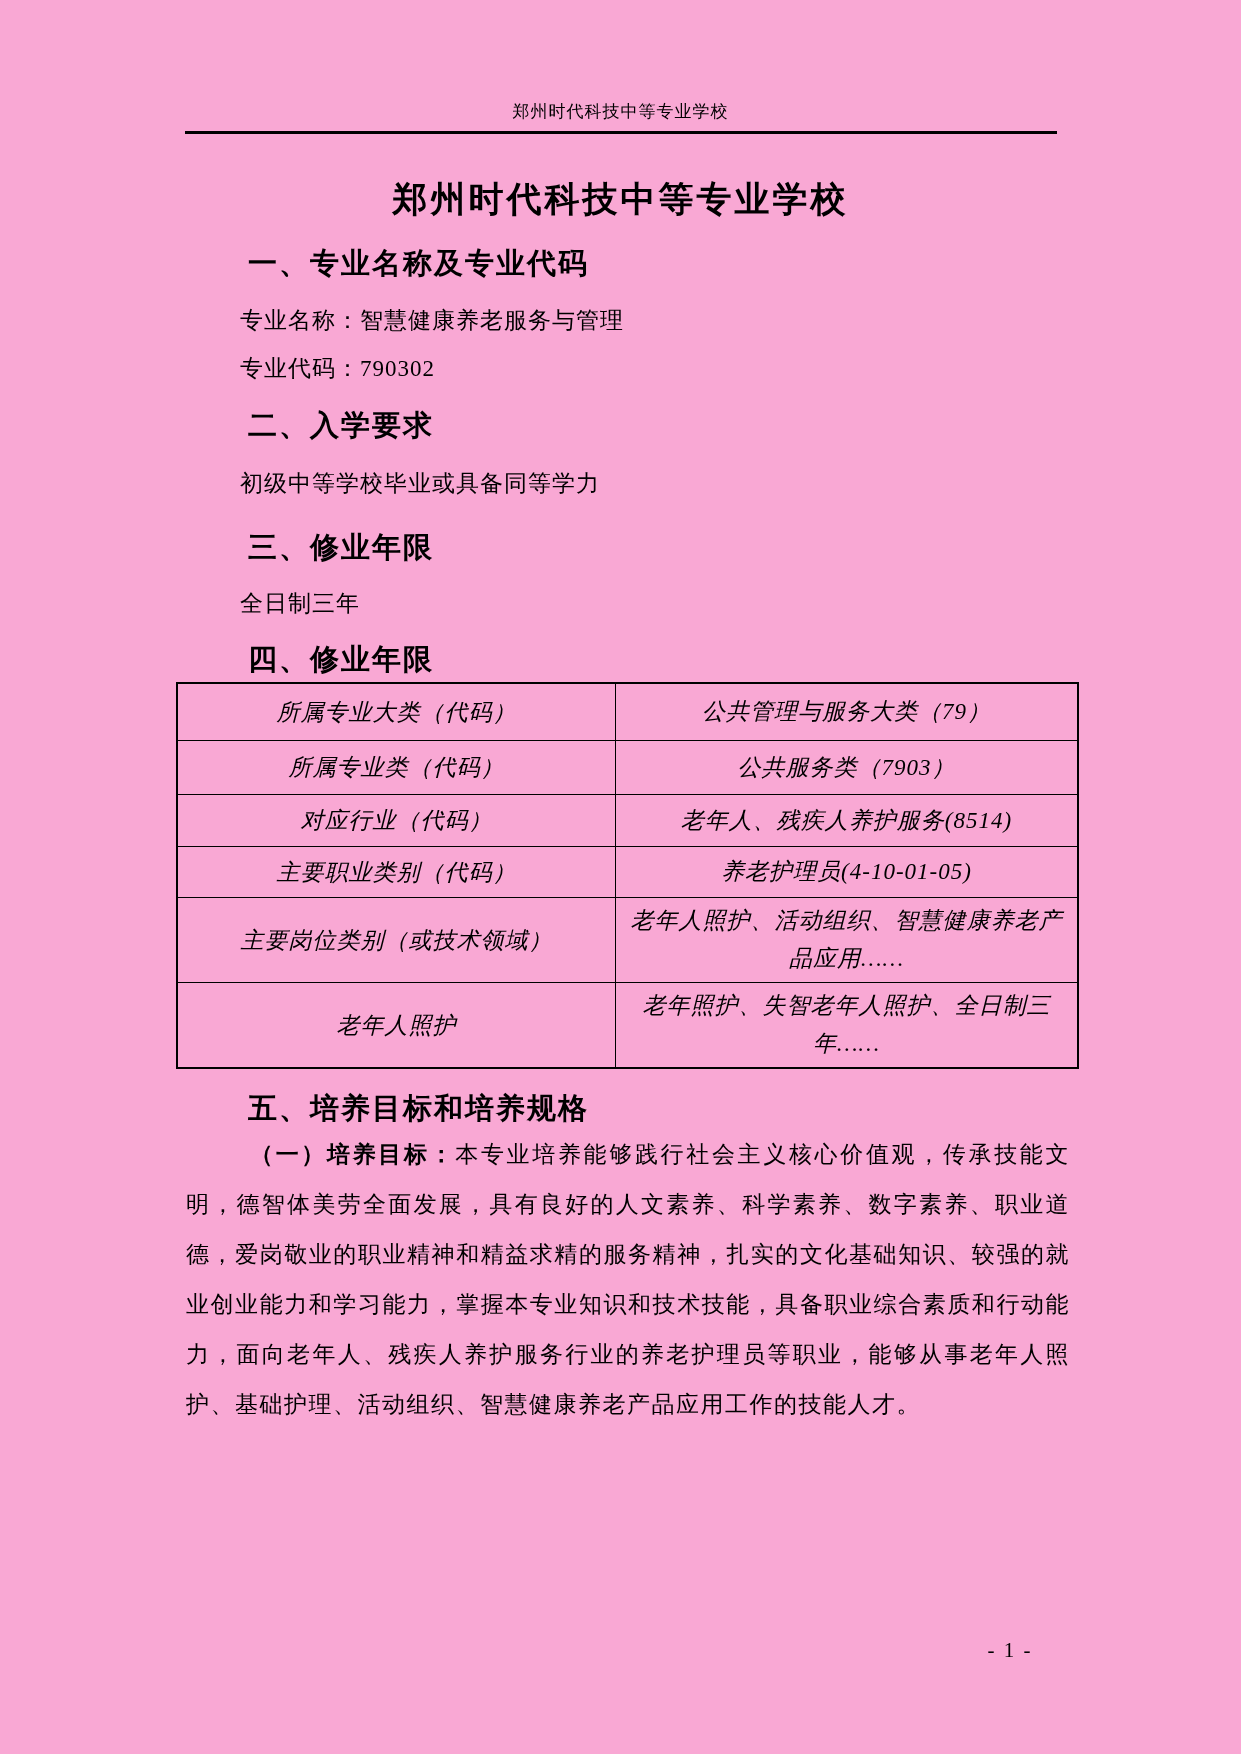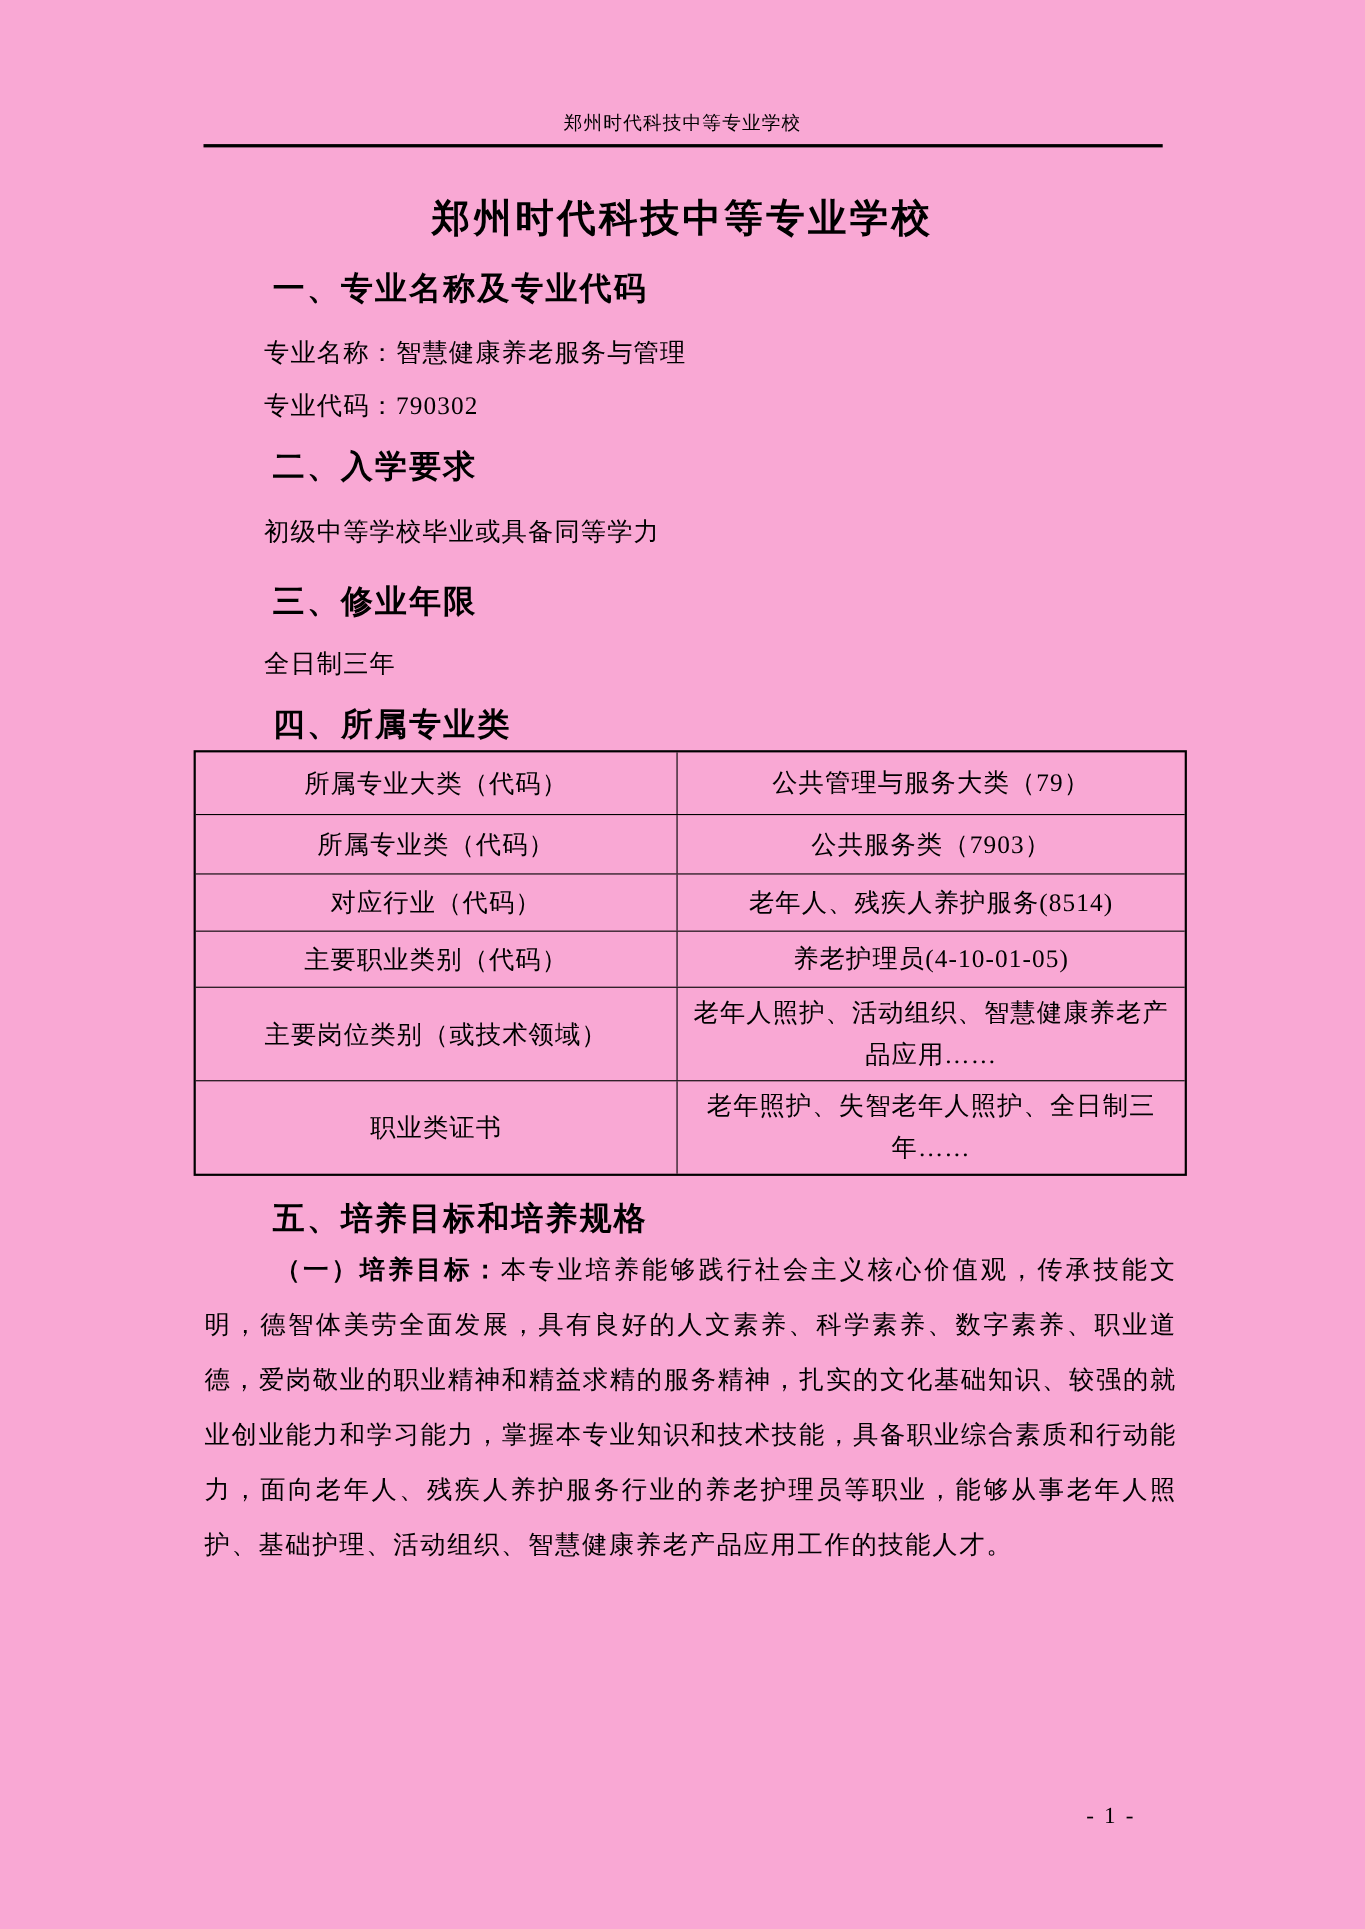--- a/index.html
+++ b/index.html
@@ -69,21 +69,21 @@
   .mt-b1 { margin-top:26px; }
   .mt-b2 { margin-top:20px; }
   .mt-b3 { margin-top:27px; }
   .mt-b4 { margin-top:25px; }
   
   .career-table {
     margin:5px 0 0 176px;
     width:903px;
     border:2px solid #000;
   }
-  .ct-row { display:flex; border-top:1.5px solid #000; }
+  .ct-row { display:flex; border-top:1.5px solid #000;font-style:italic; }
   .ct-row:first-child { border-top:none; }
   .ct-label {
     width:438px;
     border-right:1.5px solid #000;
     display:flex; align-items:center; justify-content:center;
     text-align:center;
     font-size:23px; letter-spacing:1px;
     padding:4px 10px;
   }
   .ct-value {
@@ -135,21 +135,21 @@
   <div class="sec-heading mt-sec1">一、专业名称及专业代码</div>
   <div class="body-line mt-b1">专业名称：智慧健康养老服务与管理</div>
   <div class="body-line mt-b2">专业代码：790302</div>
 
   <div class="sec-heading mt-sec2">二、入学要求</div>
   <div class="body-line mt-b3">初级中等学校毕业或具备同等学力</div>
 
   <div class="sec-heading mt-sec3">三、修业年限</div>
   <div class="body-line mt-b4">全日制三年</div>
 
-  <div class="sec-heading mt-sec4">四、所属专业类</div>
+  <div class="sec-heading mt-sec4">四、修业年限</div>
 
   <div class="career-table">
     <div class="ct-row h-r1">
       <div class="ct-label">所属专业大类（代码）</div>
       <div class="ct-value">公共管理与服务大类（79）</div>
     </div>
     <div class="ct-row h-r2">
       <div class="ct-label">所属专业类（代码）</div>
       <div class="ct-value">公共服务类（7903）</div>
     </div>
@@ -159,21 +159,21 @@
     </div>
     <div class="ct-row h-r4">
       <div class="ct-label">主要职业类别（代码）</div>
       <div class="ct-value">养老护理员(4-10-01-05)</div>
     </div>
     <div class="ct-row h-r5">
       <div class="ct-label">主要岗位类别（或技术领域）</div>
       <div class="ct-value">老年人照护、活动组织、智慧健康养老产品应用……</div>
     </div>
     <div class="ct-row h-r6">
-      <div class="ct-label">职业类证书</div>
+      <div class="ct-label">老年人照护</div>
       <div class="ct-value">老年照护、失智老年人照护、全日制三年……</div>
     </div>
   </div>
 
   <div class="sec-heading mt-sec5">五、培养目标和培养规格</div>
 
   <div class="para mt-p1"><span class="para-lead">（一）培养目标：</span><span>本专业培养能够践行社会主义核心价值观，传承技能文明，德智体美劳全面发展，具有良好的人文素养、科学素养、数字素养、职业道德，爱岗敬业的职业精神和精益求精的服务精神，扎实的文化基础知识、较强的就业创业能力和学习能力，掌握本专业知识和技术技能，具备职业综合素质和行动能力，面向老年人、残疾人养护服务行业的养老护理员等职业，能够从事老年人照护、基础护理、活动组织、智慧健康养老产品应用工作的技能人才。</span></div>
 
 
   <div class="page-number">- 1 -</div>

